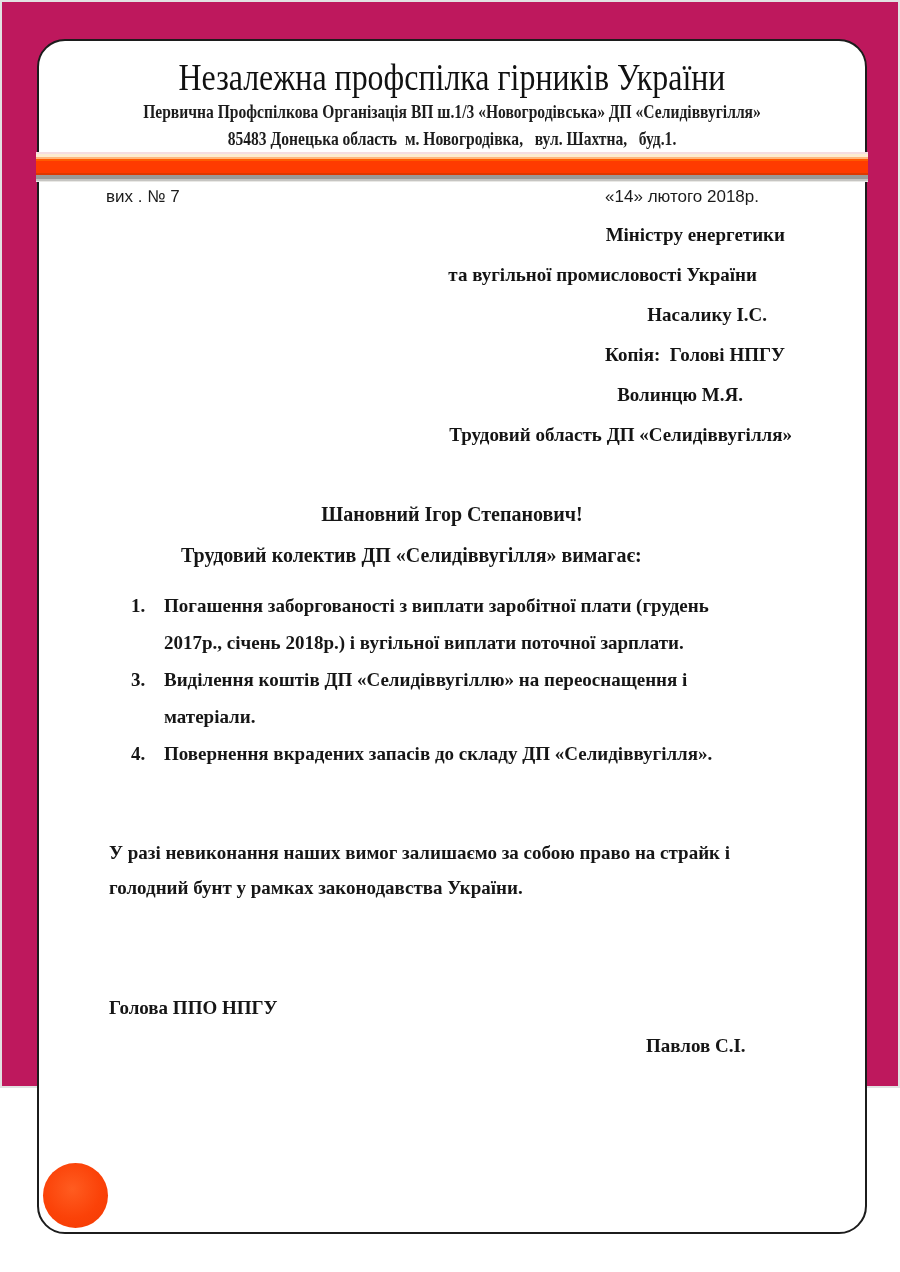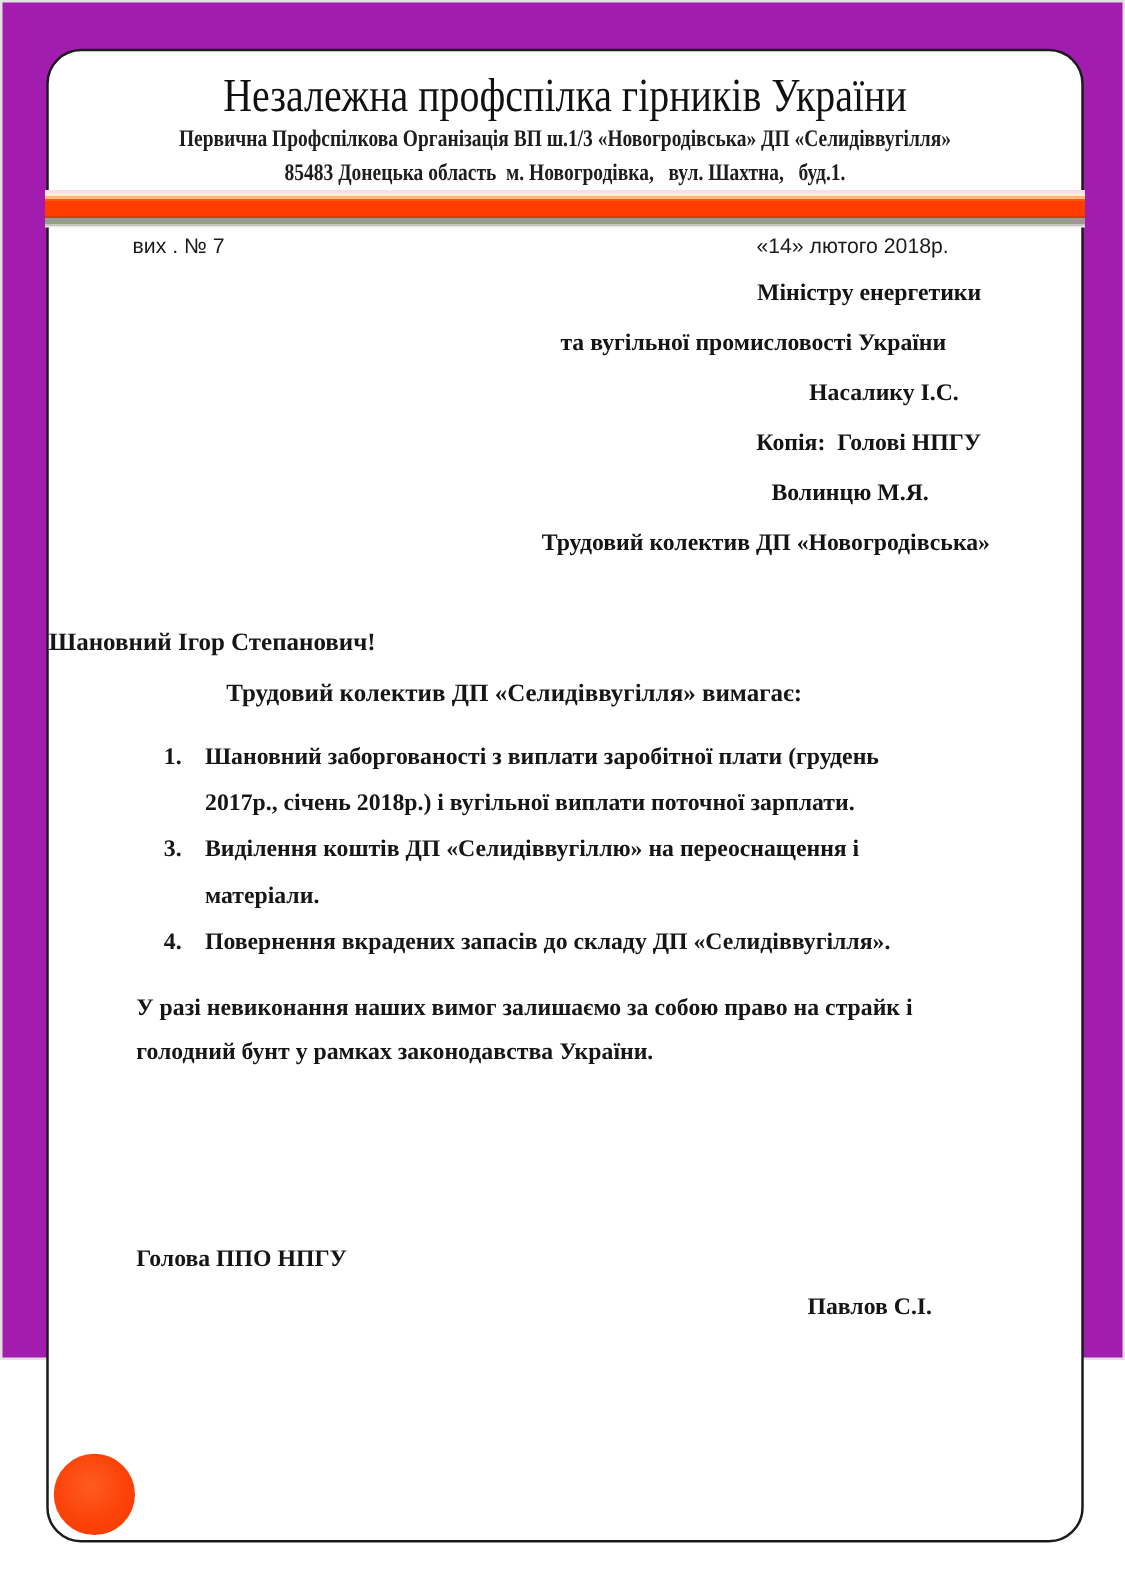--- a/index.html
+++ b/index.html
@@ -7,21 +7,21 @@
     width:900px;height:1272px;
     background:#ffffff;
     font-family:"Liberation Serif", serif;
     color:#161616;
     position:relative;
     overflow:hidden;
   }
   .screenshot{
     position:absolute;inset:0;
     width:900px;height:1088px;
-    background:#a21caf;
+    background:#be185d;
   }
   .scan-frame{
     position:absolute;inset:0;
     border:2px solid #e2e2e2;
     pointer-events:none;
   }
   
   .page{
     position:absolute;
     left:37px;top:39px;
@@ -88,35 +88,35 @@
   .recipient div{white-space:pre;}
   .recipient div:nth-child(1){padding-right:7px;}
   .recipient div:nth-child(2){padding-right:35px;}
   .recipient div:nth-child(3){padding-right:25px;}
   .recipient div:nth-child(4){padding-right:7px;}
   .recipient div:nth-child(5){padding-right:49px;}
   .recipient div:nth-child(6){padding-right:0;}
   
   .salutation{
     position:absolute;top:462px;left:0;width:100%;
-    box-sizing:border-box;
+    text-align:center;box-sizing:border-box;
     font-weight:bold;font-size:20px;
   }
   .intro{
     position:absolute;top:503px;left:142px;
     font-weight:bold;font-size:20px;
   }
   .demands{
     position:absolute;top:546px;left:92px;right:70px;
     font-weight:bold;font-size:19px;line-height:37px;
   }
   .demand-row{white-space:nowrap;}
   .demand-row .num{display:inline-block;width:33px;}
   .warning{
-    position:absolute;top:748px;left:70px;right:70px;
+    position:absolute;top:794px;left:70px;right:70px;
     font-weight:bold;font-size:19px;line-height:35px;
   }
   
   .sig-line1{
     position:absolute;top:956px;left:70px;
     font-weight:bold;font-size:19px;
   }
   .sig-line2{
     position:absolute;top:994px;left:70px;right:70px;
     font-weight:bold;font-size:19px;
@@ -151,29 +151,29 @@
       <span>вих . № 7</span>
       <span>«14» лютого  2018р.</span>
     </div>
 
     <div class="recipient">
       <div>Міністру енергетики</div>
       <div>та вугільної промисловості України</div>
       <div>Насалику І.С.</div>
       <div>Копія:  Голові НПГУ</div>
       <div>Волинцю М.Я.</div>
-      <div>Трудовий колектив ДП «Новогродівська»</div>
+      <div>Трудовий область ДП «Селидіввугілля»</div>
     </div>
 
     <div class="salutation">Шановний Ігор Степанович!</div>
     <div class="intro">Трудовий колектив ДП «Селидіввугілля» вимагає:</div>
 
     <div class="demands">
       <div class="demand-row">
-        <span class="num">1.</span><span>Шановний заборгованості з виплати заробітної плати (грудень</span>
+        <span class="num">1.</span><span>Погашення заборгованості з виплати заробітної плати (грудень</span>
       </div>
       <div class="demand-row">
         <span class="num"></span><span>2017р., січень 2018р.) і вугільної виплати поточної зарплати.</span>
       </div>
       <div class="demand-row">
         <span class="num">3.</span><span>Виділення коштів ДП «Селидіввугіллю» на переоснащення і</span>
       </div>
       <div class="demand-row">
         <span class="num"></span><span>матеріали.</span>
       </div>

